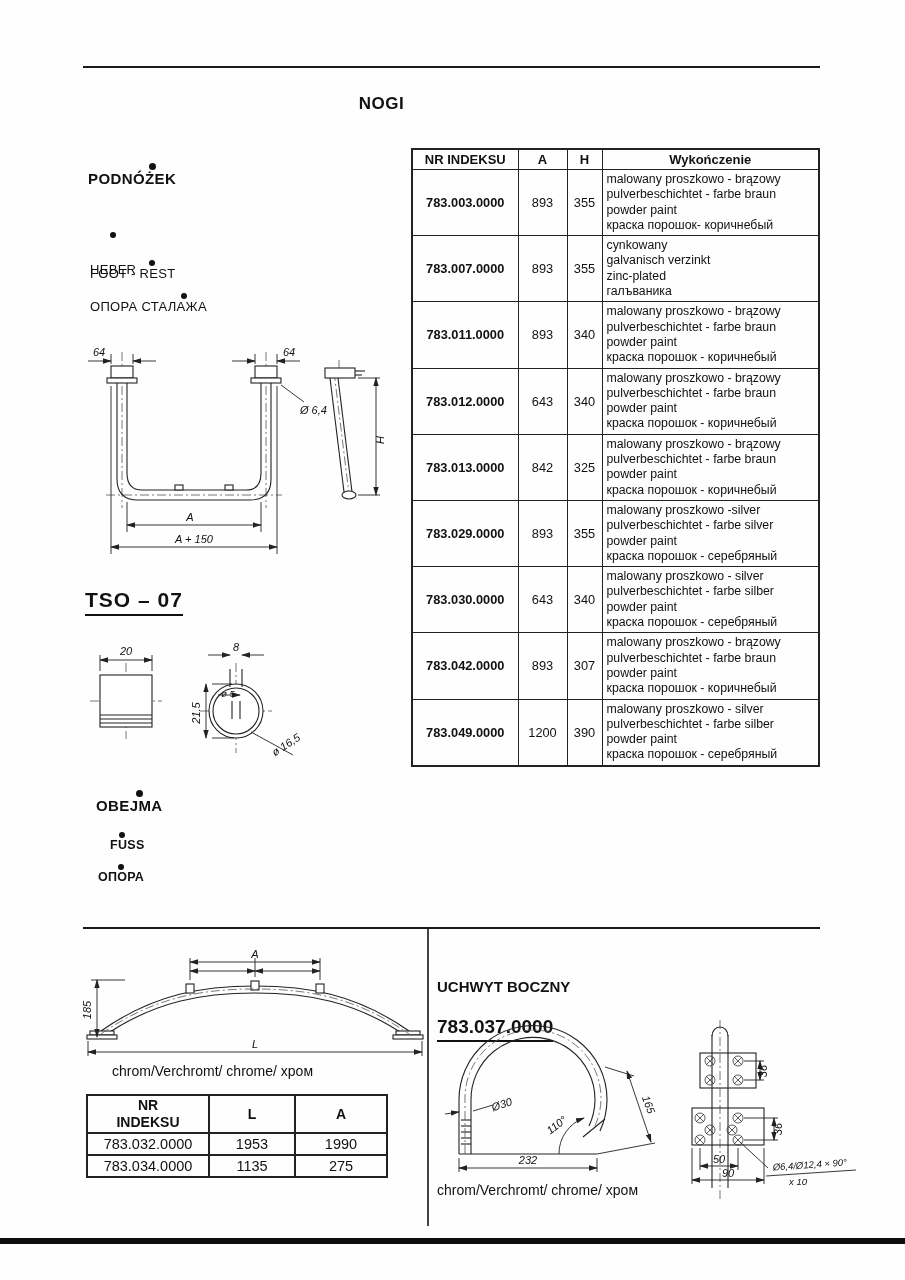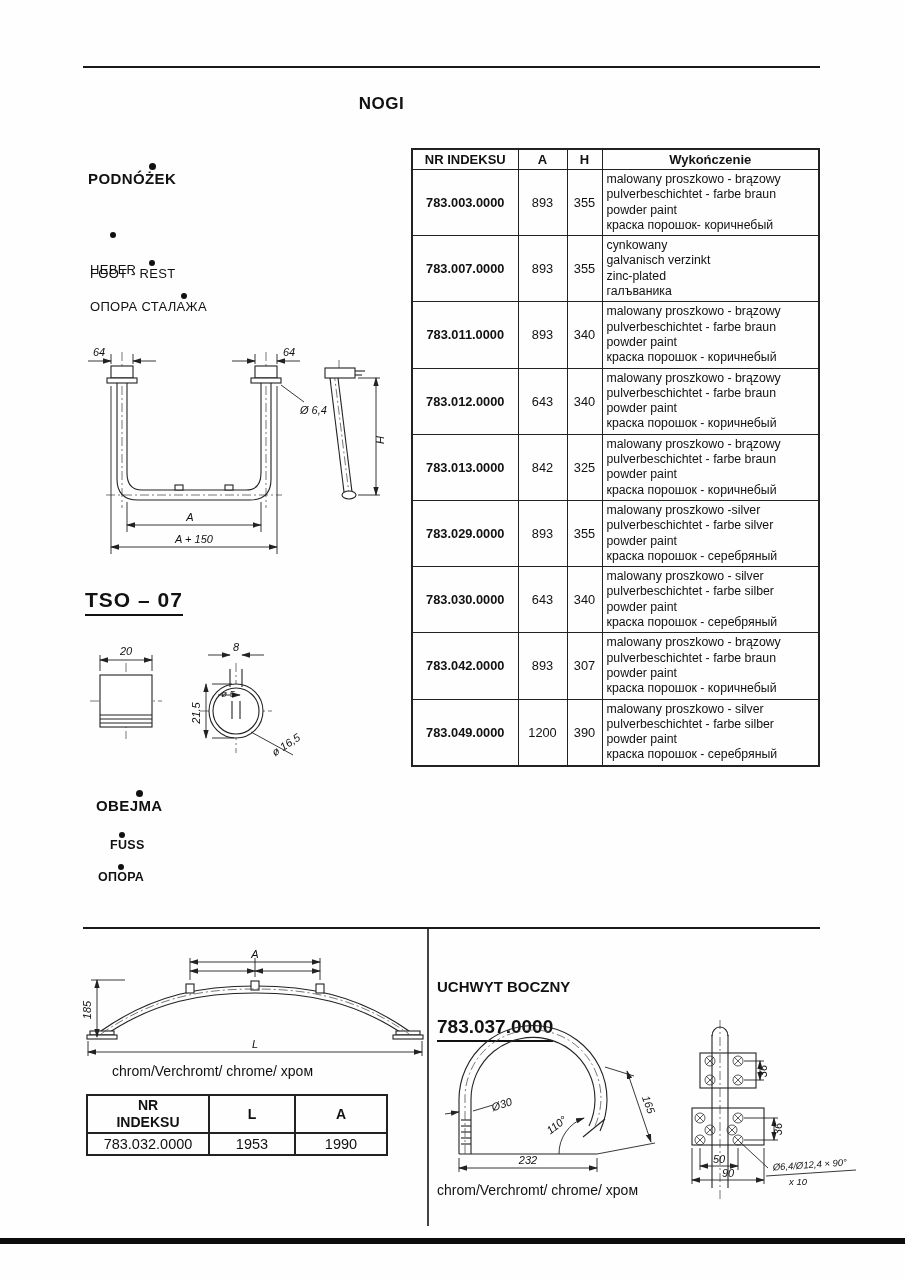--- a/index.html
+++ b/index.html
@@ -332,20 +332,25 @@
         <th>L</th>
         <th>A</th>
       </tr>
     </thead>
     <tbody>
       <tr>
         <td class="bold">783.032.0000</td>
         <td>1953</td>
         <td>1990</td>
       </tr>
+      <tr>
+        <td class="bold">783.034.0000</td>
+        <td>1135</td>
+        <td>275</td>
+      </tr>
     </tbody>
   </table>
 
   <div class="abs h-underline code-h" style="left:437px;top:968px;margin-top:48px;">783.037.0000</div>
   <div class="abs sub-h" style="left:437px;top:978px;">UCHWYT BOCZNY</div>
 
   <svg class="abs" style="left:437px;top:1012px;" width="245" height="165" viewBox="0 0 245 165">
     <g class="ln">
       <path d="M22,142 L22,88 A74,74 0 1 1 163,119"></path>
       <path d="M34,142 L34,88 A62,62 0 1 1 152,114"></path>

